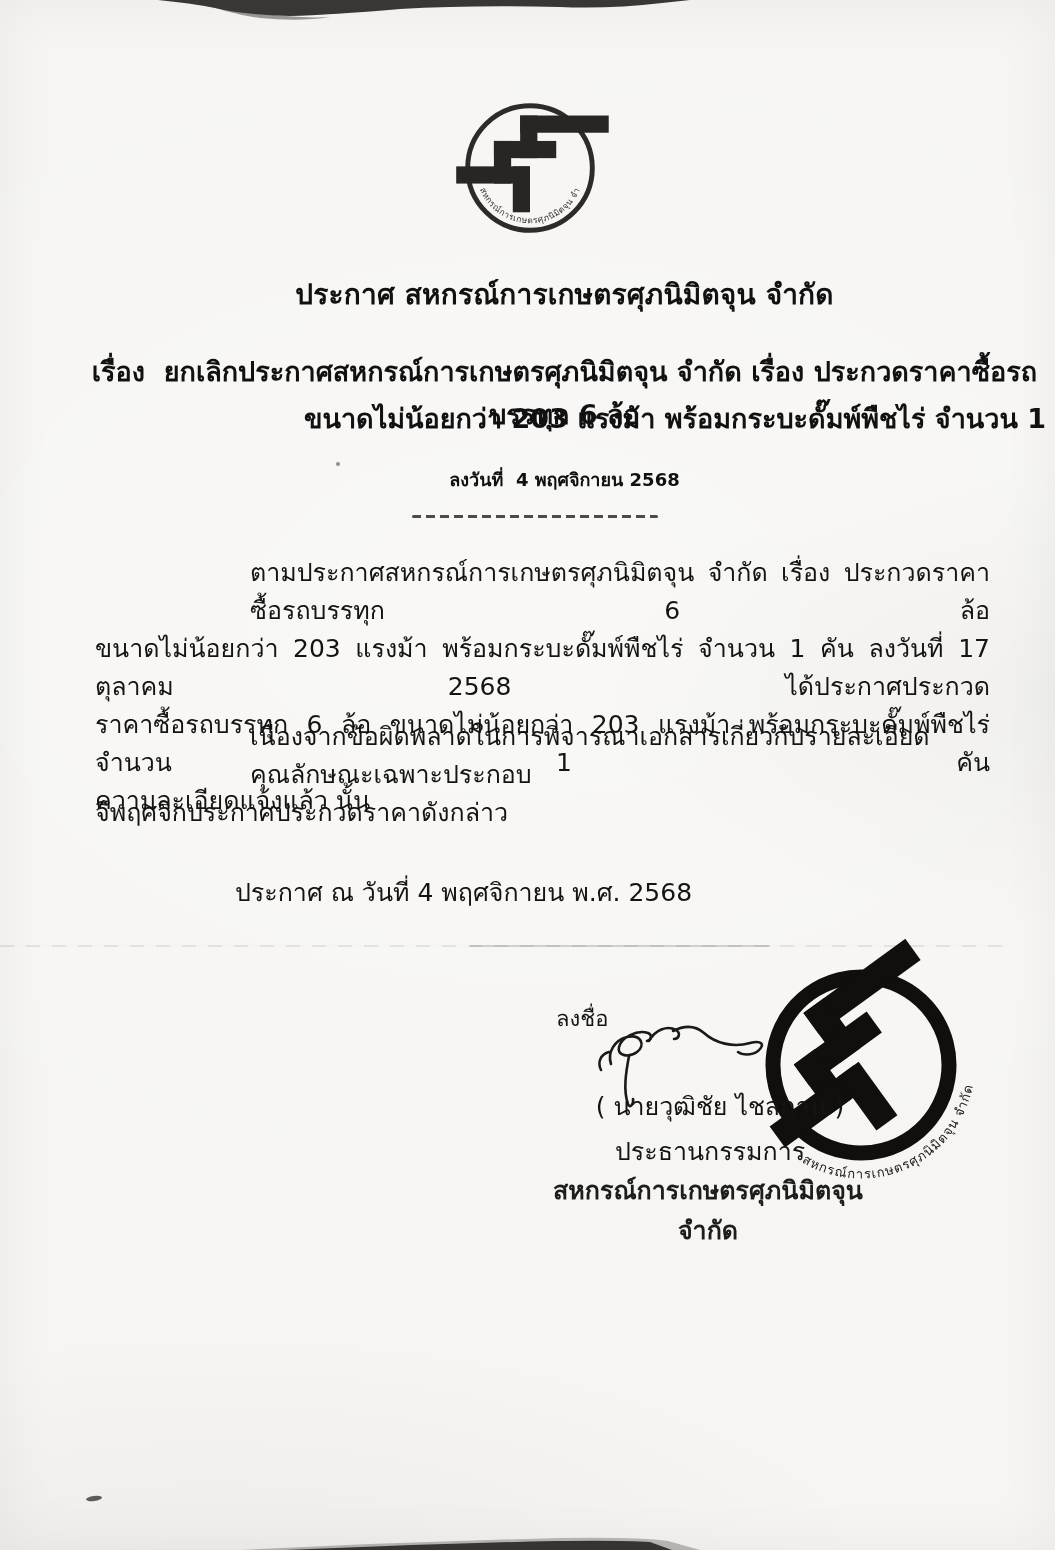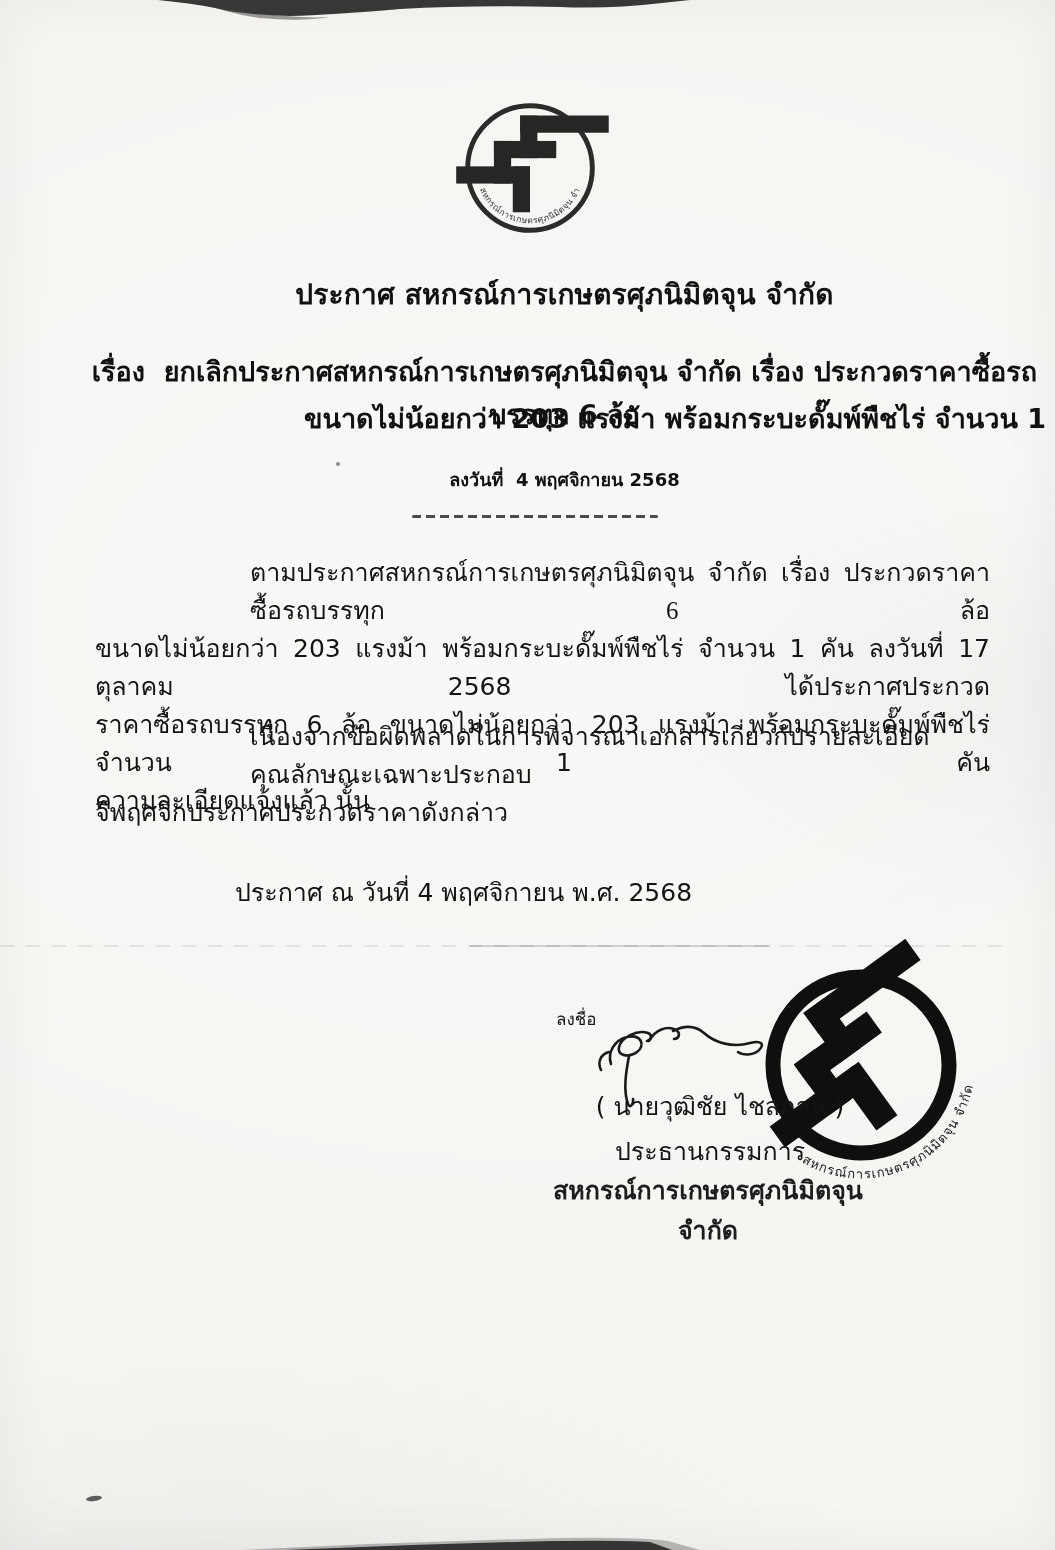--- a/index.html
+++ b/index.html
@@ -24,23 +24,23 @@
   .subject2{left:0;top:397px;width:1055px;font-size:27px;text-align:right;}
   .dateline{left:0;top:465px;width:1055px;font-size:18px;}
   .divider{
     left:412px;top:515px;width:246px;height:3px;
     background:repeating-linear-gradient(90deg,#2e2d2b 0 9px,transparent 9px 14px);
     opacity:.85;border-radius:2px;
   }
   .bodytext{font-size:25px;color:#141414;line-height:38px;}
   .blk{left:95px;width:895px;}
   .jline{text-align:justify;text-align-last:justify;}
-  .indent{padding-left:155px;font-family:Liberation Serif, serif;}
+  .indent{padding-left:155px;}
   .announce{left:235px;top:872px;font-size:25px;color:#141414;}
-  .signlabel{left:556px;top:1000px;font-size:17px;}
+  .signlabel{left:556px;top:1000px;font-size:22px;}
   .signname{left:545px;top:1088px;width:350px;text-align:center;font-size:25px;}
   .signtitle{left:545px;top:1133px;width:330px;text-align:center;font-size:25px;}
   .signorg{left:530px;top:1170px;width:356px;text-align:center;font-size:25px;font-weight:bold;color:#1d1d1d;}
   .logo-top{left:447px;top:86px;width:166px;height:164px;opacity:.92;}
   .stamp{left:744px;top:948px;width:234px;height:234px;}
   .stamp svg{transform:rotate(-36deg);}
   .sig-svg{left:593px;top:1012px;width:195px;height:100px;}
   .crease{
     left:0;top:945px;width:1010px;height:2px;
     background:repeating-linear-gradient(90deg,rgba(40,40,40,.18) 0 14px,rgba(40,40,40,.02) 14px 26px);

